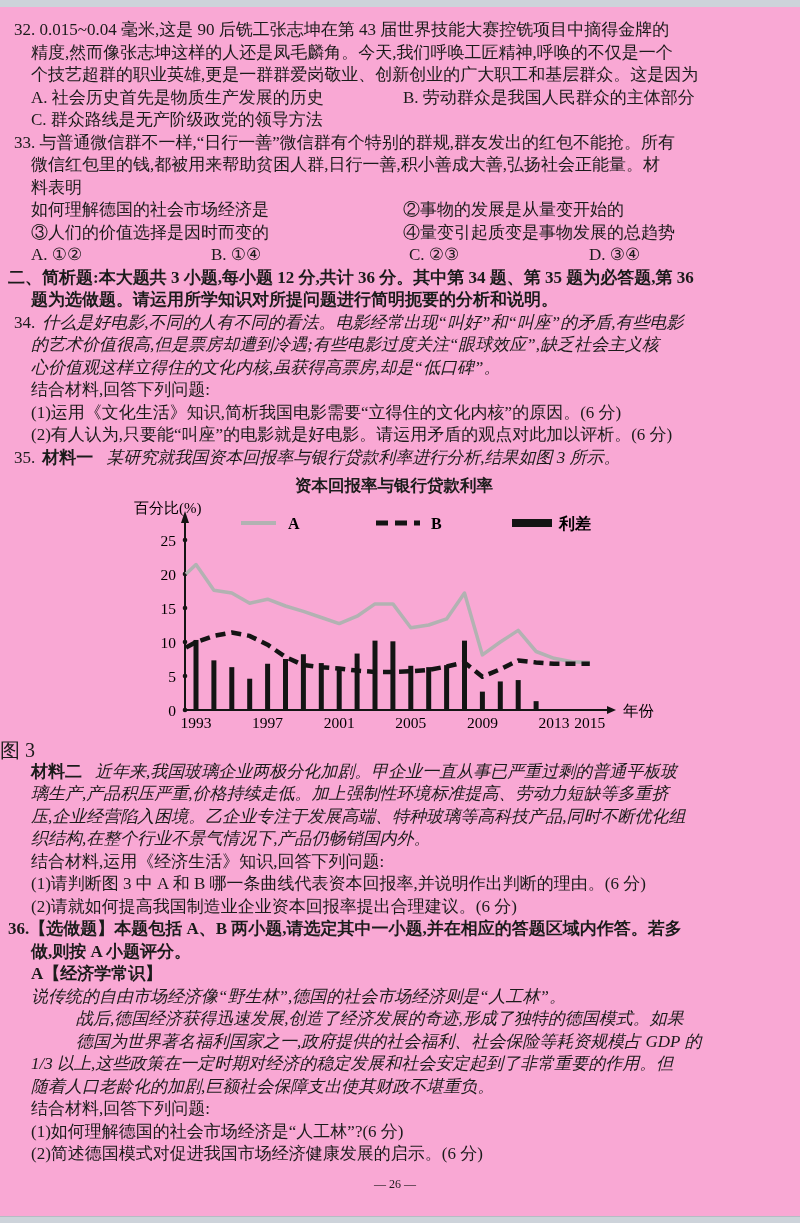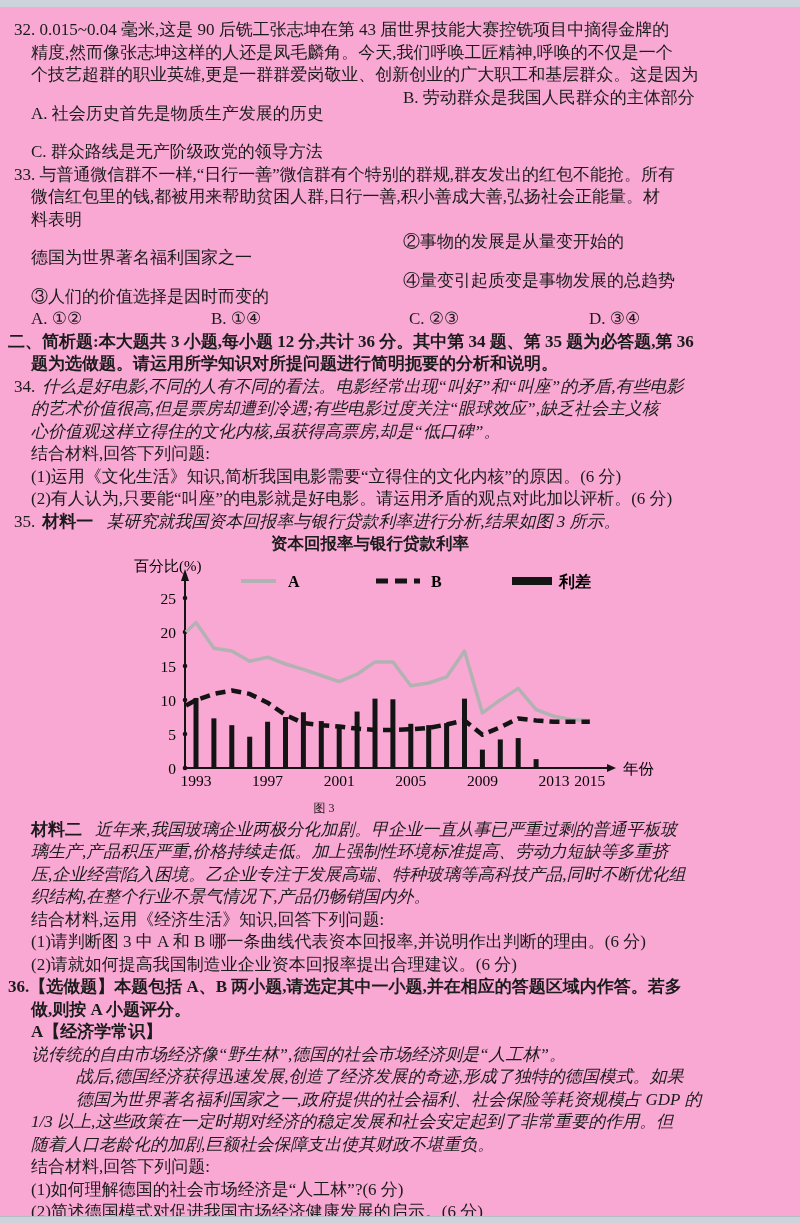--- a/index.html
+++ b/index.html
@@ -17,32 +17,32 @@
   .strip.top{top:0;height:7px;}
   .strip.bottom{bottom:0;height:6px;border-top:1px solid #b6bcc4;}
   .content{padding:19px 10px 0 0;}
   .ln{padding-left:31px;white-space:nowrap;}
   .ln.num{padding-left:14px;}
   .ln.sec{padding-left:8px;}
   .ln.para{padding-left:76px;}
   .b{font-weight:bold;}
   .k{font-style:italic;}
   .cols{display:flex;}
-  .w372{flex:0 0 372px;margin-top:16px;}
+  .w372{flex:0 0 372px;}
   .w180{flex:0 0 180px;}
   .w198{flex:0 0 198px;}
   .gap{display:inline-block;width:13px;}
   .sgap{display:inline-block;width:7px;}
   figure.chart{margin:0;padding:0;}
   .chart-title{
     width:740px;text-align:center;font-weight:bold;
-    font-size:16.5px;line-height:22px;
+    font-size:16.5px;line-height:22px;margin-top:6px;padding-left:24px;
   }
   .chart-caption{
-    width:648px;text-align:center;font-size:12px;line-height:22px;
+    width:648px;text-align:left;font-size:20px;line-height:22px;
   }
   .footer{
     width:790px;text-align:center;margin-top:7px;font-size:12px;
   }
   svg text{font-family:"Liberation Serif","DejaVu Serif",serif;}
 </style>
 </head>
 <body>
 
 <div class="page">
@@ -58,21 +58,21 @@
       <span>B. 劳动群众是我国人民群众的主体部分</span>
     </div>
     <div class="ln cols">
       <span class="w372">C. 群众路线是无产阶级政党的领导方法</span>
     </div>
 
     <div class="ln num">33. 与普通微信群不一样,“日行一善”微信群有个特别的群规,群友发出的红包不能抢。所有</div>
     <div class="ln">微信红包里的钱,都被用来帮助贫困人群,日行一善,积小善成大善,弘扬社会正能量。材</div>
     <div class="ln">料表明</div>
     <div class="ln cols">
-      <span class="w372">德国为世界著名福利国家之一</span>
+      <span class="w372">如何理解德国的社会市场经济是</span>
       <span>②事物的发展是从量变开始的</span>
     </div>
     <div class="ln cols">
       <span class="w372">③人们的价值选择是因时而变的</span>
       <span>④量变引起质变是事物发展的总趋势</span>
     </div>
     <div class="ln cols">
       <span class="w180">A. ①②</span>
       <span class="w198">B. ①④</span>
       <span class="w180">C. ②③</span>

